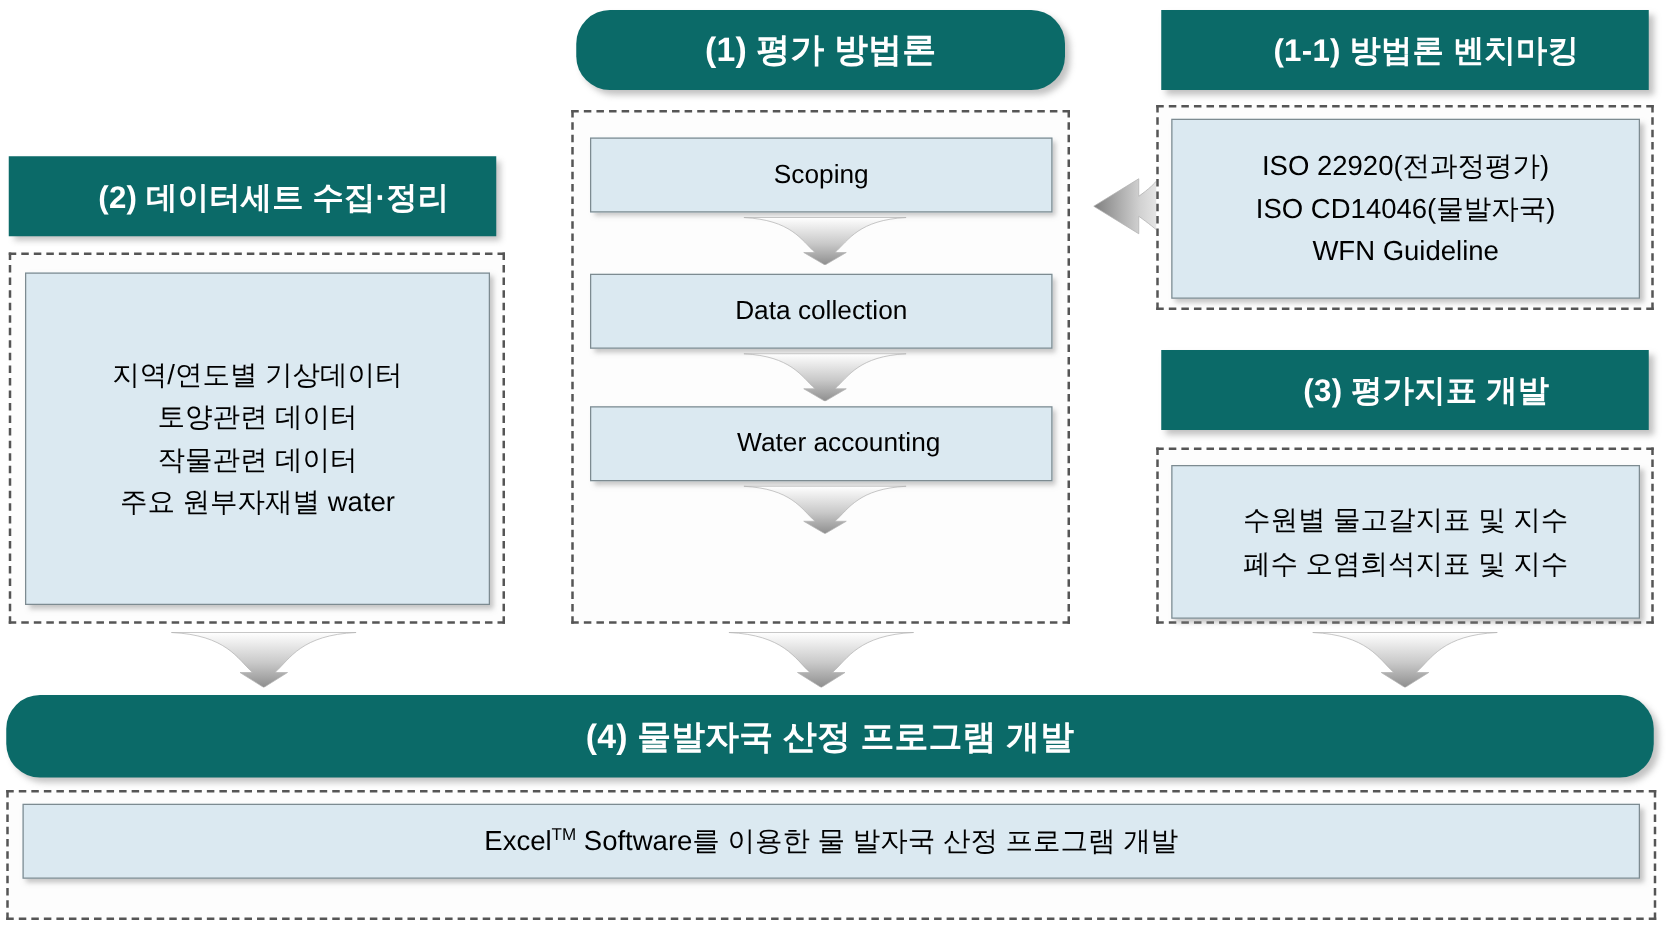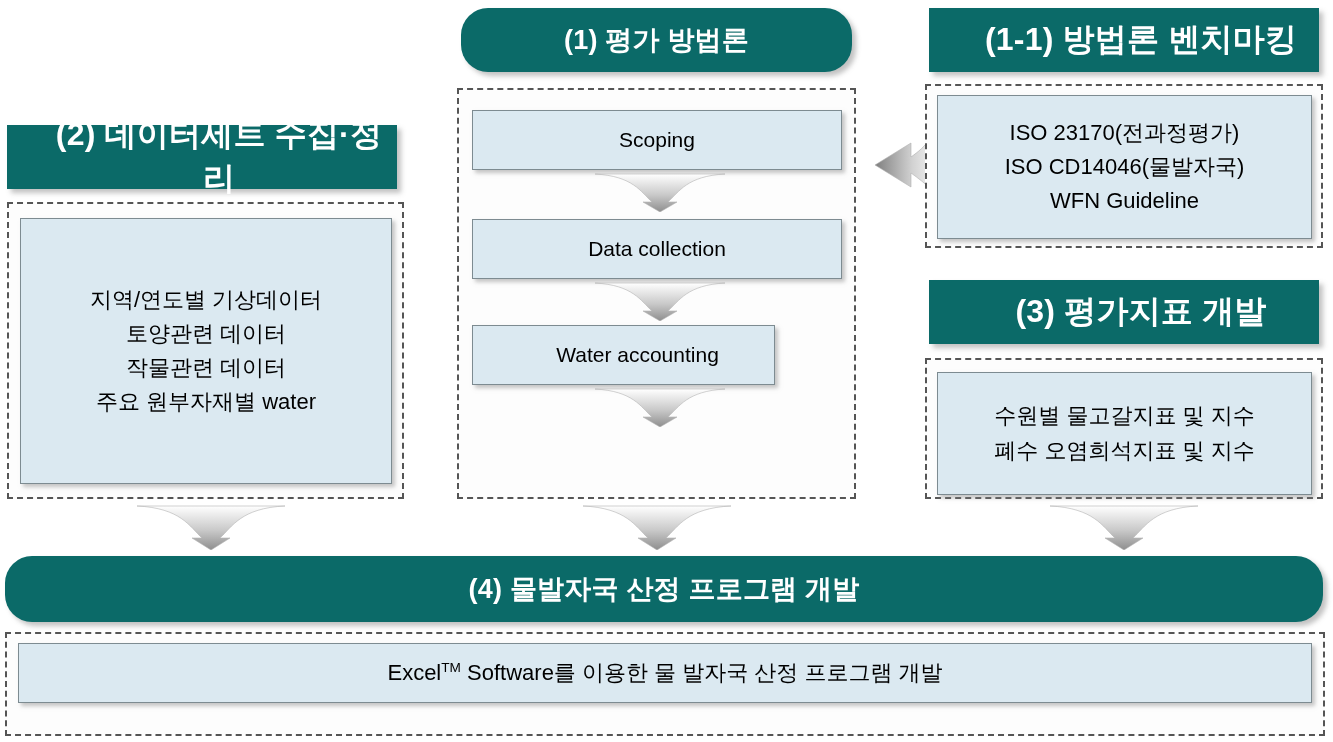--- a/index.html
+++ b/index.html
@@ -82,21 +82,21 @@
     position: absolute;
     pointer-events: none;
   }
   .arrow-left {
     position: absolute;
     pointer-events: none;
   }
 
   
   .t-banner-lg { font-size: 27px; border-radius: 27px; }
-  .t-banner-md { font-size: 32px; padding-left: 44px; }
+  .t-banner-md { font-size: 25px; padding-left: 44px; }
   .t-body      { font-size: 22px; }
   .t-footer    { font-size: 22px; }
 
   sup { font-size: 0.62em; vertical-align: super; }
 </style>
 </head>
 <body>
 
 <div id="page">
 
@@ -123,21 +123,21 @@
   </svg>
 
   <div class="step" style="left:472px; top:219px; width:370px; height:60px;">
     <span>Data collection</span>
   </div>
 
   <svg class="arrow-down" style="left:595px; top:281px;" width="130" height="40" viewBox="0 0 130 40">
     <path d="M0,2 C38,4 46,20 57,30 L48,30 L65,40 L82,30 L73,30 C84,20 92,4 130,2 Z" fill="url(#gdown1)" stroke="#b4b4b4" stroke-width="0.6"></path>
   </svg>
 
-  <div class="step" style="left:472px; top:325px; width:303px; height:60px;padding-left:28px;">
+  <div class="step" style="left:472px; top:325px; width:370px; height:60px;padding-left:28px;">
     <span>Water accounting</span>
   </div>
 
   <svg class="arrow-down" style="left:595px; top:387px;" width="130" height="40" viewBox="0 0 130 40">
     <path d="M0,2 C38,4 46,20 57,30 L48,30 L65,40 L82,30 L73,30 C84,20 92,4 130,2 Z" fill="url(#gdown1)" stroke="#b4b4b4" stroke-width="0.6"></path>
   </svg>
 
 
   <svg class="arrow-left" style="left:855px; top:95px;" width="90" height="110" viewBox="0 0 90 110">
     <defs>
@@ -151,21 +151,21 @@
   </svg>
 
   <div class="banner t-banner-md" style="left:929px; top:8px; width:390px; height:64px;">
     <span>(1-1) 방법론 벤치마킹</span>
   </div>
 
   <div class="dashed-box" style="left:925px; top:84px; width:398px; height:164px;">
   </div>
 
   <div class="panel t-body" style="left:937px; top:95px; width:375px; height:144px;">
-    <div class="line">ISO 23170(전과정평가)</div>
+    <div class="line">ISO 22920(전과정평가)</div>
     <div class="line">ISO CD14046(물발자국)</div>
     <div class="line">WFN Guideline</div>
   </div>
 
   <div class="banner t-banner-md" style="left:7px; top:125px; width:390px; height:64px;">
     <span>(2) 데이터세트 수집·정리</span>
   </div>
 
   <div class="dashed-box" style="left:7px; top:202px; width:397px; height:297px;">
   </div>

